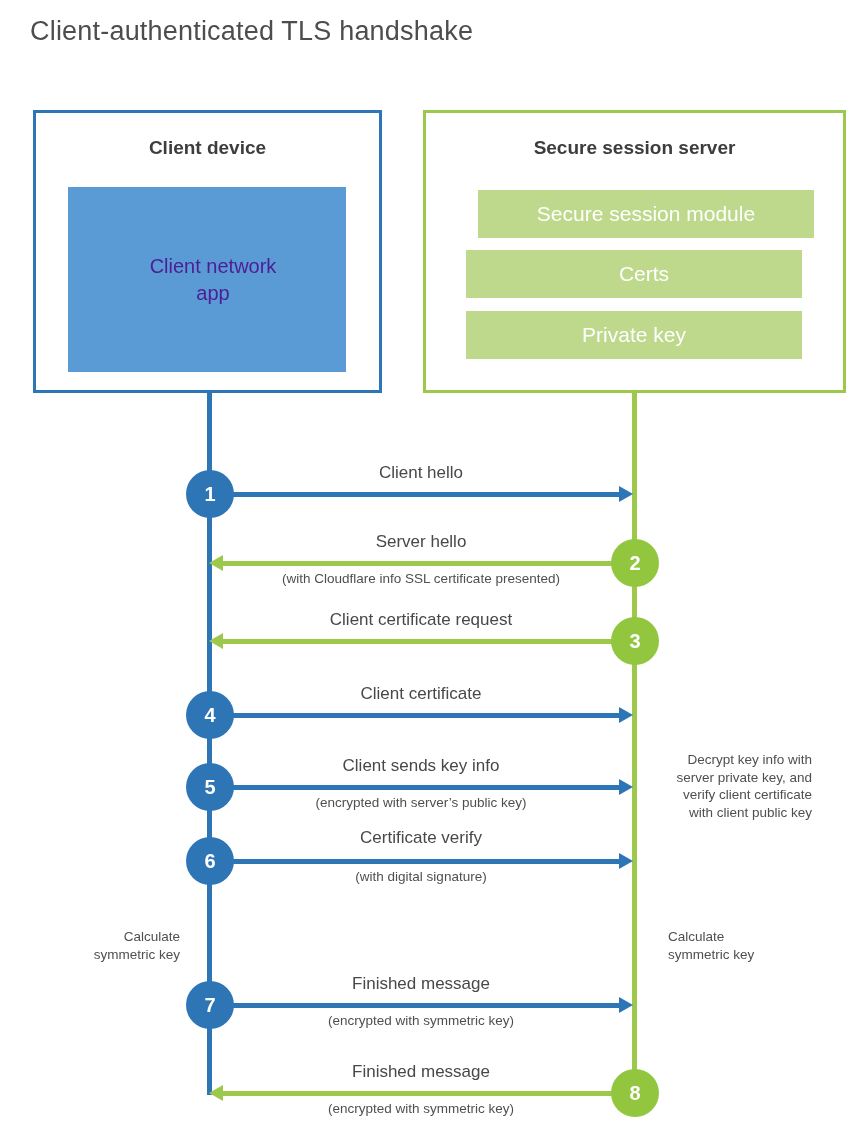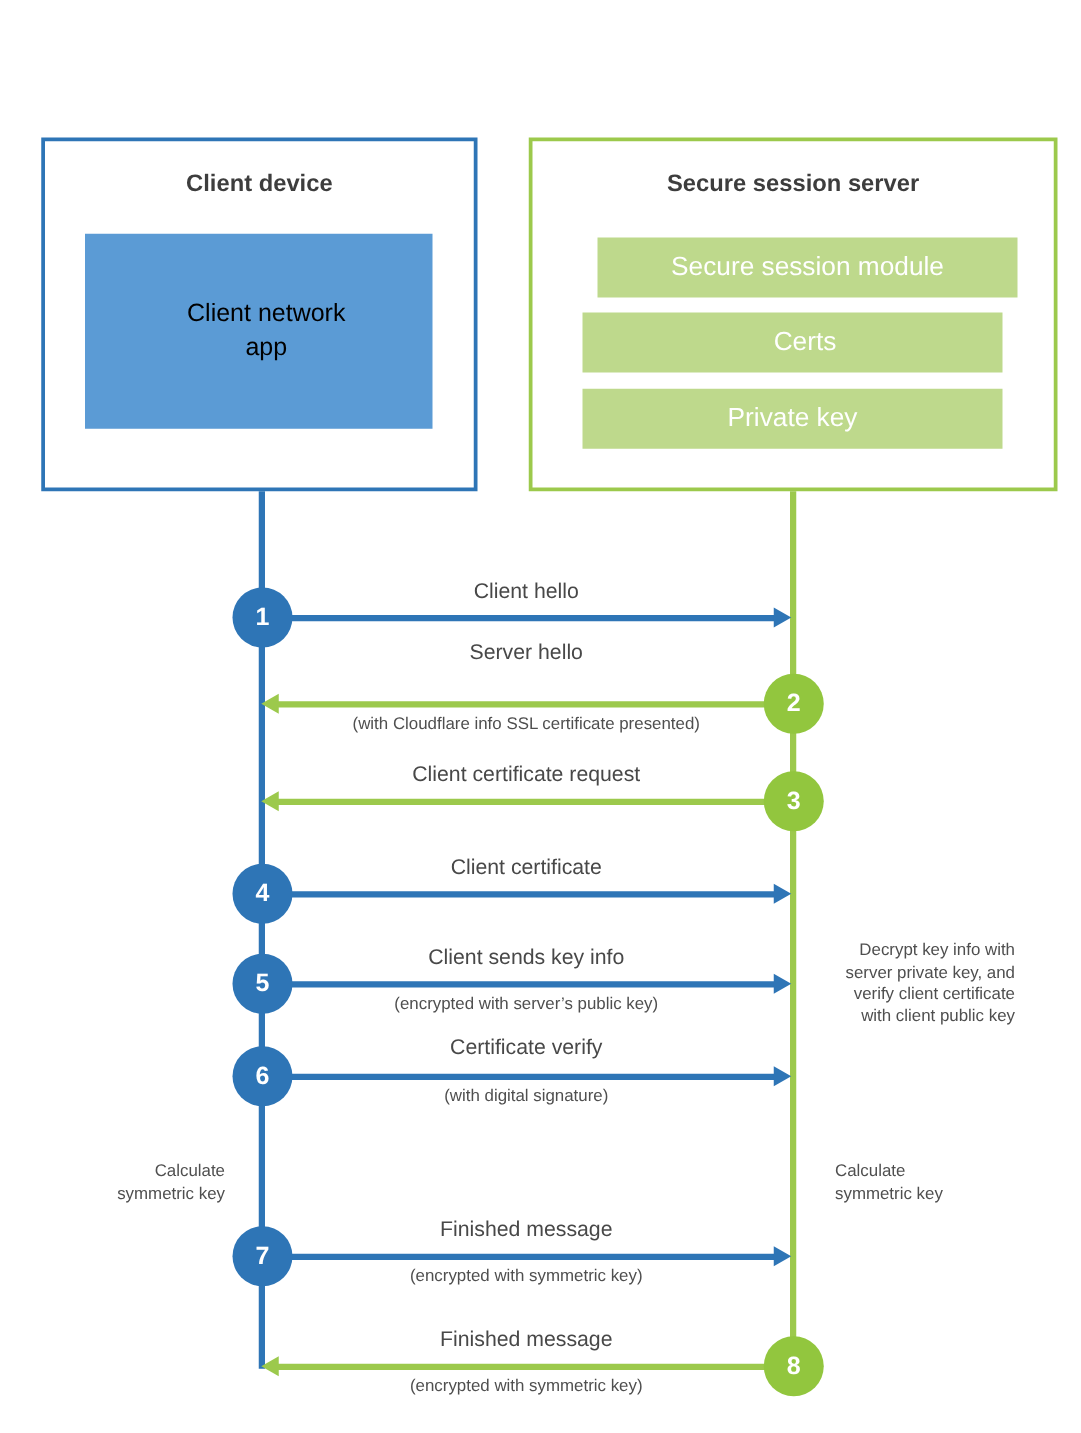--- a/index.html
+++ b/index.html
@@ -13,22 +13,22 @@
   .canvas{position:relative;width:865px;height:1146px;background:#fff;overflow:hidden;}
 
   .page-title{position:absolute;left:30px;top:16px;font-size:27px;font-weight:300;
     color:#4d4d4d;letter-spacing:.2px;}
 
   .box{position:absolute;top:110px;height:283px;background:#fff;}
   .box.client{left:33px;width:349px;border:3px solid var(--blue);}
   .box.server{left:423px;width:423px;border:3px solid var(--green-stroke);}
   .box-title{margin-top:24px;text-align:center;font-size:19px;font-weight:bold;color:var(--text-dark);}
 
-  .app-box{position:absolute;left:32px;top:74px;width:278px;height:156px;background:var(--blue-light);
-    color:#000000;font-size:20px;display:flex;align-items:center;justify-content:center;
+  .app-box{position:absolute;left:32px;top:74px;width:278px;height:185px;background:var(--blue-light);
+    color:#4c1d95;font-size:20px;display:flex;align-items:center;justify-content:center;
     text-align:center;white-space:pre-line;line-height:1.35;padding-left:12px;}
 
   .bar{position:absolute;left:40px;width:336px;height:48px;background:var(--green-bar);
     color:#fff;font-size:21px;text-align:center;line-height:48px;}
   .bar.b0{top:77px;margin-left:12px;} .bar.b1{top:137px;padding-left:20px;} .bar.b2{top:198px;}
 
   .vline{position:absolute;top:393px;width:5px;height:702px;}
   .vline.blue{left:207px;background:var(--blue);}
   .vline.green{left:632px;background:var(--green-stroke);}
 
@@ -55,20 +55,21 @@
   .calc{white-space:pre-line;}
   .calc.left{left:50px;top:928px;width:130px;text-align:right;}
   .calc.right{left:668px;top:928px;width:130px;text-align:left;}
   .decrypt{left:657px;top:751px;width:155px;text-align:right;}
 </style>
 </head>
 <body>
 
 <div class="canvas">
 
+  <div class="page-title">Client-authenticated TLS handshake</div>
 
   <div class="box client">
     <div class="box-title">Client device</div>
     <div class="app-box">Client network
 app</div>
   </div>
 
   <div class="box server">
     <div class="box-title">Secure session server</div>
     <div class="bar b0">Secure session module</div>
@@ -82,21 +83,21 @@
   <div>
     <div class="msg-label" style="top:463px">Client hello</div>
     <div class="arrow right" style="top:486px">
         <i class="line"></i>
         <i class="head"></i>
       </div>
     <div class="badge blue" style="top:470px">1</div>
   </div>
 
   <div>
-    <div class="msg-label" style="top:512px">Server hello</div>
+    <div class="msg-label" style="top:532px">Server hello</div>
     <div class="arrow left" style="top:555px">
         <i class="line"></i>
         <i class="head"></i>
       </div>
     <div class="msg-note" style="top:571px">(with Cloudflare info SSL certificate presented)</div>
     <div class="badge green" style="top:539px">2</div>
   </div>
 
   <div>
     <div class="msg-label" style="top:610px">Client certificate request</div>

